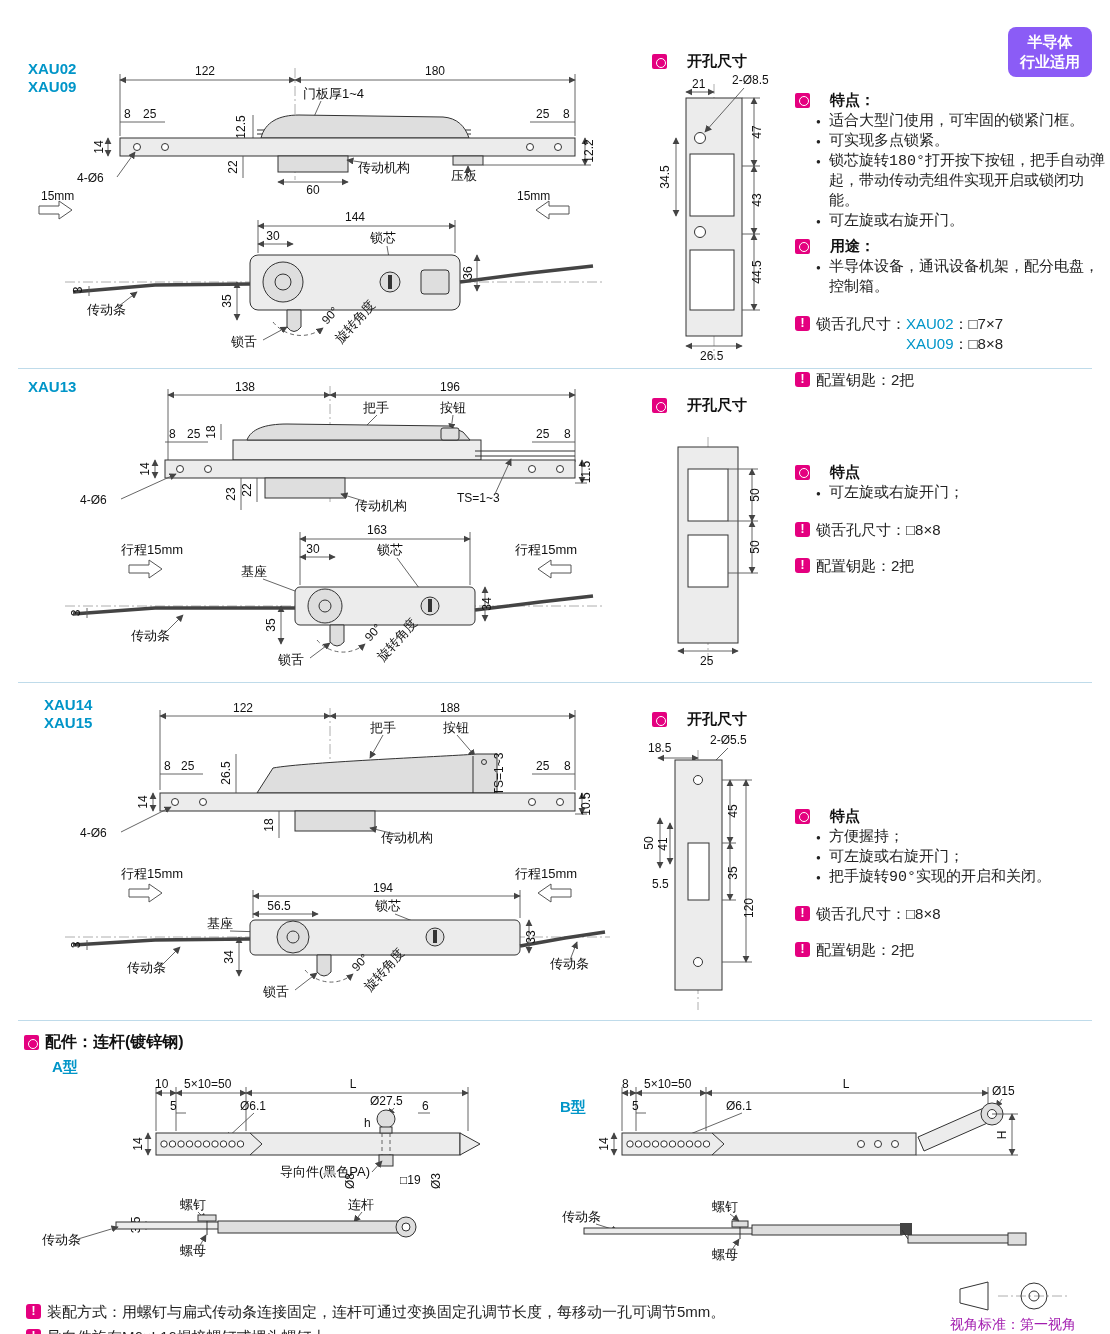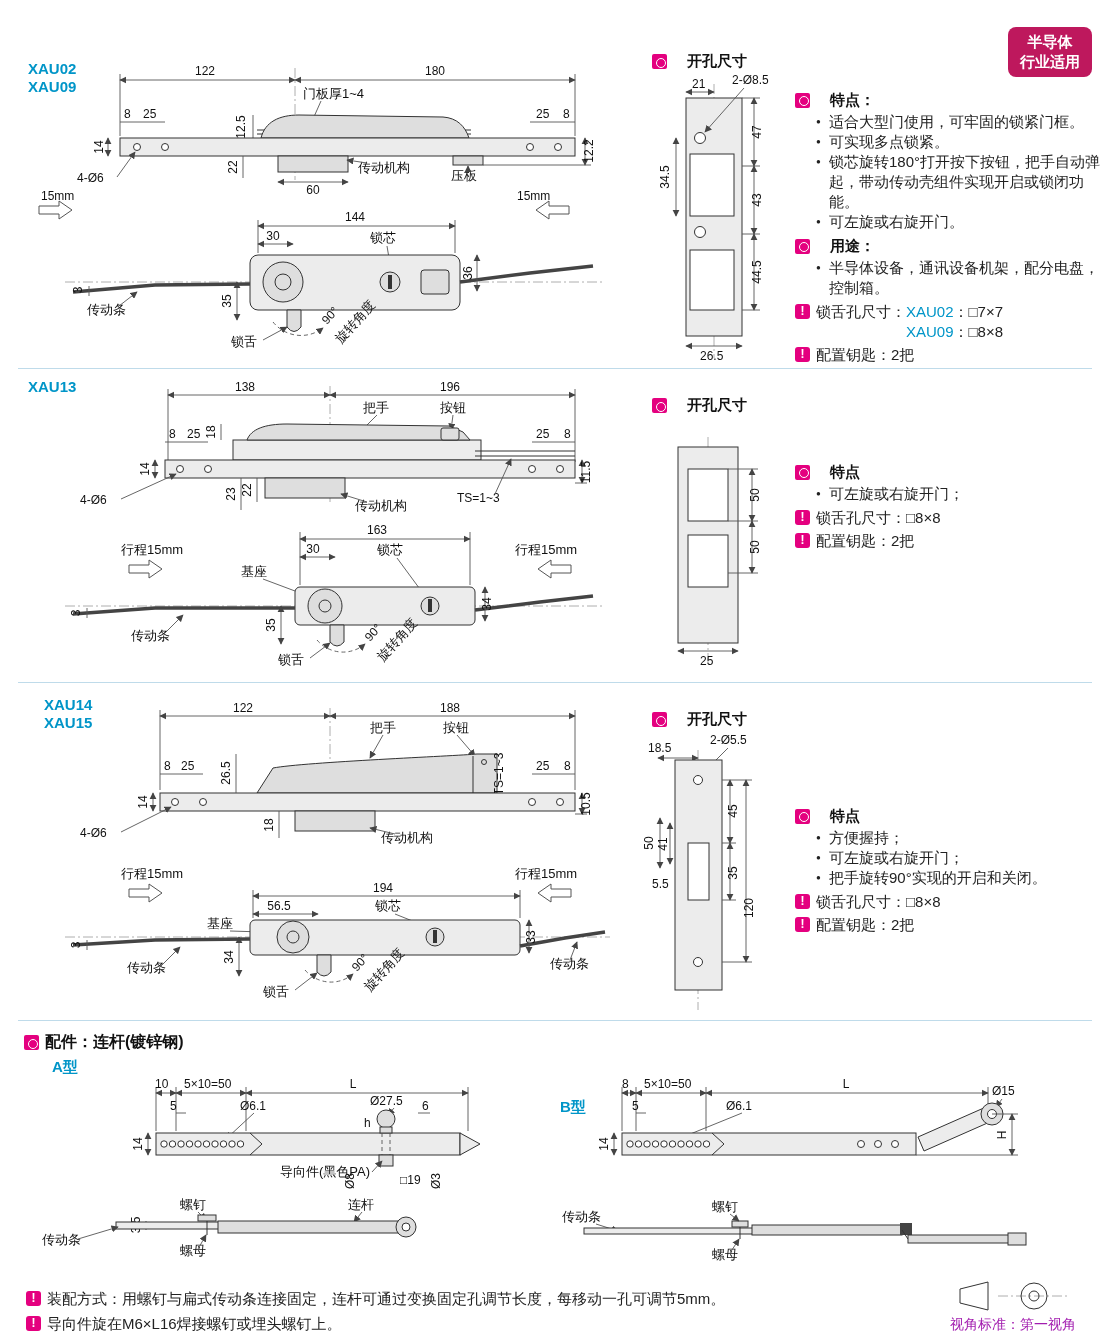--- a/index.html
+++ b/index.html
@@ -2,31 +2,31 @@
 <html><head>
 <meta charset="utf-8">
 <style>
   * { margin:0; padding:0; box-sizing:border-box; }
   html,body { background:#fff; }
   body { font-family:"Liberation Sans","DejaVu Sans",sans-serif; color:#222; }
   .page { position:relative; width:1110px; height:1334px; background:#fff; overflow:hidden; }
   .abs { position:absolute; }
   .code { color:#0095c8; font-size:15px; font-weight:bold; line-height:18px; }
   .sep { position:absolute; left:18px; right:18px; height:1px; background:#bfdbea; }
-  .badge { position:absolute; background:#be185d; color:#fff; font-weight:bold; font-size:15px;
+  .badge { position:absolute; background:#8b5cf6; color:#fff; font-weight:bold; font-size:15px;
            text-align:center; border-radius:8px; padding:5px 12px; line-height:20px; }
   .hole-hdr, .blk-hdr { display:flex; align-items:center; gap:20px; font-size:15px; color:#111; font-weight:bold; }
   .sq-icon { flex:0 0 auto; width:15px; height:15px; background:#e4007f; position:relative; border-radius:2px; }
   .sq-icon::after { content:""; position:absolute; left:3.5px; top:3.5px; width:8px; height:8px;
                     border:1.5px solid #fff; border-radius:50%; }
   .tblock { font-size:15px; color:#222; line-height:20px; }
-  .bullets { margin:2px 0 4px 21px; }
+  .bullets { margin:2px 0 4px 21px;font-family:Liberation Mono, monospace; }
   .bullet { position:relative; padding-left:13px; }
   .bullet::before { content:"●"; position:absolute; left:0; top:0; font-size:8px; line-height:20px; }
-  .note-row { display:flex; gap:6px; margin-top:3px; }
+  .note-row { display:flex; gap:6px; margin-top:16px; }
   .note-icon { flex:0 0 auto; width:15px; height:15px; background:#e4007f; border-radius:3px; color:#fff;
                font-size:12px; font-weight:bold; text-align:center; line-height:15px; margin-top:2px; }
   .note-icon::before { content:"!"; }
   .note-cont { padding-left:111px; }
   .codeblue { color:#0095c8; }
   svg { display:block; overflow:visible; }
   svg text { font-family:"Liberation Sans","DejaVu Sans",sans-serif; font-size:12px; fill:#111; }
   svg text.cn { font-size:13px; }
   .part  { fill:#ececec; stroke:#333; stroke-width:1; }
   .part2 { fill:#dedede; stroke:#333; stroke-width:1; }

